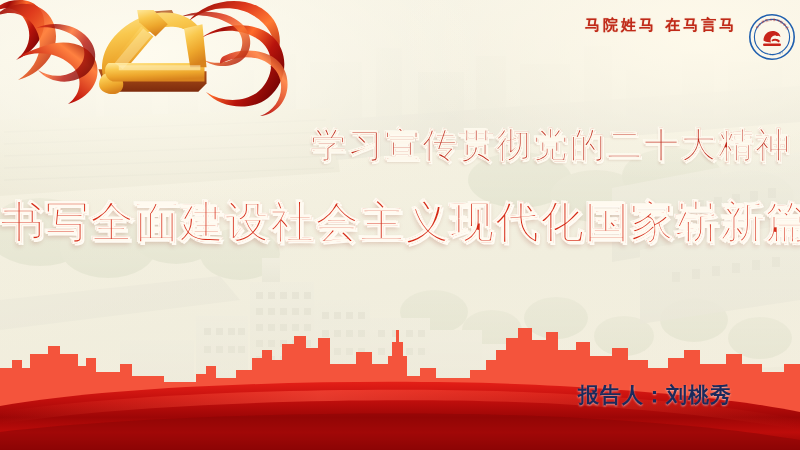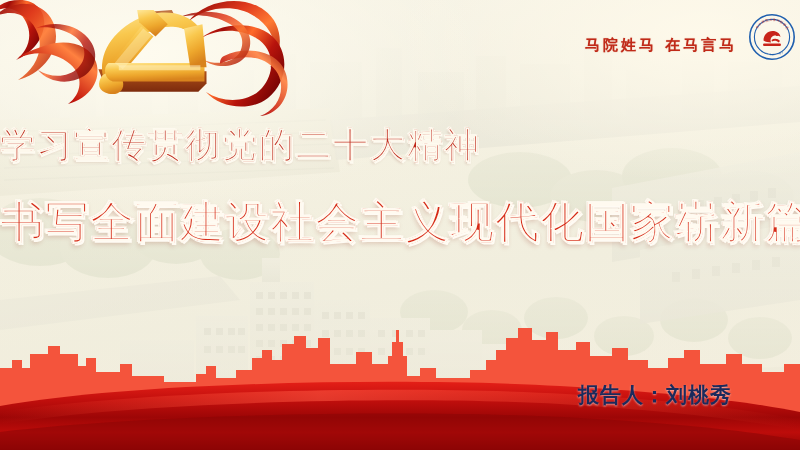--- a/index.html
+++ b/index.html
@@ -34,37 +34,37 @@
   
   .skyline { position:absolute; left:0; right:0; bottom:0; height:130px; }
   .skyline svg { width:100%; height:100%; display:block; }
 
   
   .emblem-wrap { position:absolute; left:-8px; top:-6px; width:300px; height:132px; }
   .emblem-wrap svg { width:100%; height:100%; display:block; }
 
   
   .slogan {
-    position:absolute; left:585px; top:36px;
+    position:absolute; left:585px; top:16px;
     font-size:15px; font-weight:bold;
     color:#c02a18;
     letter-spacing:3px;
     white-space:nowrap;
     font-family:"DejaVu Serif","Liberation Serif",serif;
     text-shadow:0 0 1px rgba(192,42,24,.5);
   }
 
   
   .uni-logo { position:absolute; left:748px; top:13px; width:48px; height:48px; }
   .uni-logo svg { width:100%; height:100%; display:block; }
 
   
   .title1 {
-    position:absolute; left:0; right:0; top:122px;
-    text-align:left;
+    position:absolute; left:0; right:8px; top:122px;
+    text-align:right;
     font-size:35px; font-weight:bold;
     color:#bf2518;
     letter-spacing:2px;
     white-space:nowrap;
     -webkit-text-stroke:0.6px #fdf8ec;
     text-shadow:
       1.6px 1.6px 0 rgba(255,252,242,.95),
       -1.2px -1.2px 0 rgba(255,252,242,.8),
       0 2px 3px rgba(120,30,15,.22);
   }

